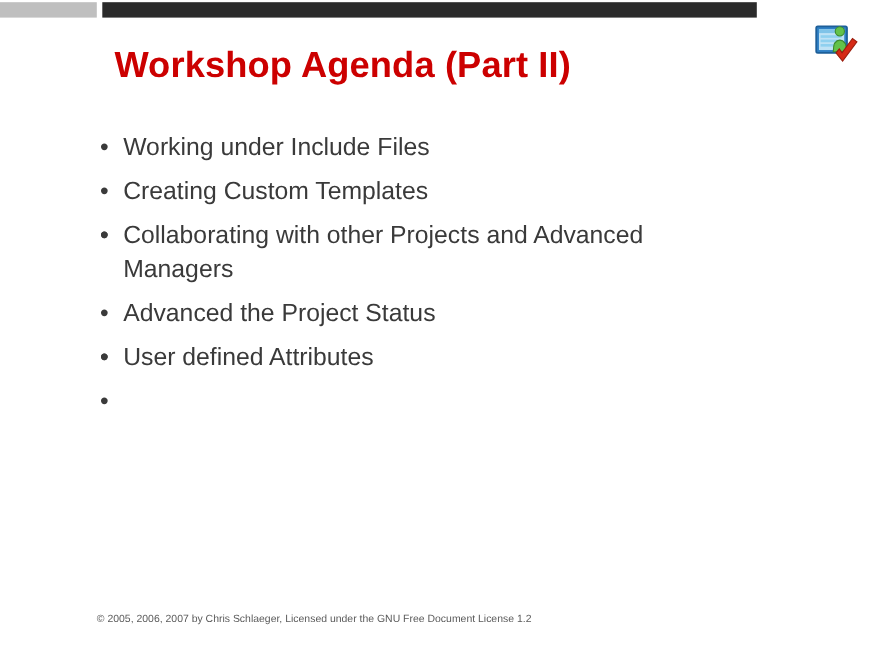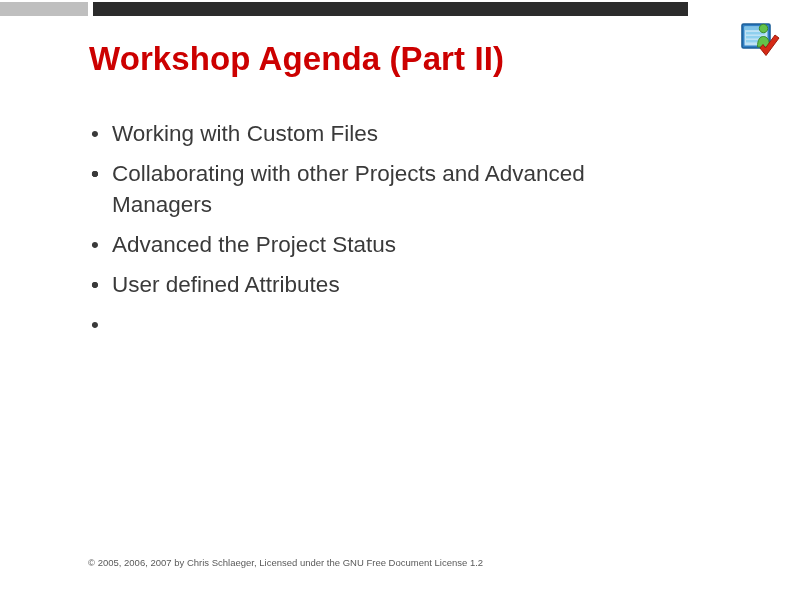--- a/index.html
+++ b/index.html
@@ -43,21 +43,21 @@
     position: absolute;
     left: 738px;
     top: 18px;
     width: 44px;
     height: 44px;
   }
 
   
   .slide-title {
     position: absolute;
-    left: 89px;
+    left: 104px;
     top: 40px;
     font-size: 33px;
     font-weight: bold;
     color: #cc0000;
     letter-spacing: 0.1px;
     white-space: nowrap;
   }
 
   
   .bullet-list {
@@ -124,24 +124,25 @@
 
       <path d="M22 30 L28 37.5 L41 20 L37 17 L27.5 30 L25 26.5 Z" fill="#d62a16" stroke="#9c1d0d" stroke-width="1"></path>
     </svg>
   </div>
 
   <div class="slide-title">Workshop Agenda (Part II)</div>
 
   <ul class="bullet-list">
     <li class="bullet-item">
       <span class="bullet-dot">•</span>
-      <span>Working with Custom Files</span>
+      <span>Working under Include Files</span>
     </li>
     <li class="bullet-item">
       <span class="bullet-dot">•</span>
+      <span>Creating Custom Templates</span>
     </li>
     <li class="bullet-item">
       <span class="bullet-dot">•</span>
     </li>
     <li class="bullet-item wrap-item">
       <span class="bullet-dot">•</span>
       <span>Collaborating with other Projects and Advanced Managers</span>
     </li>
     <li class="bullet-item">
       <span class="bullet-dot">•</span>

